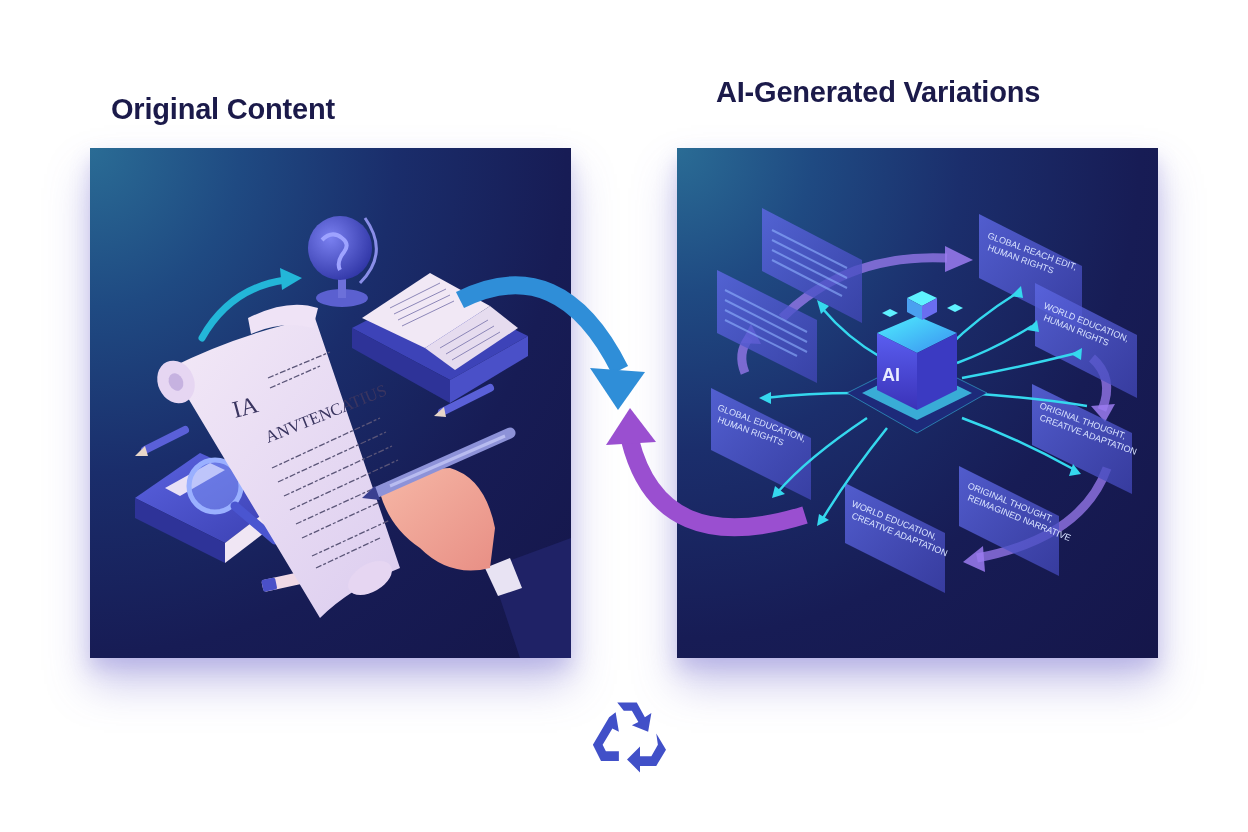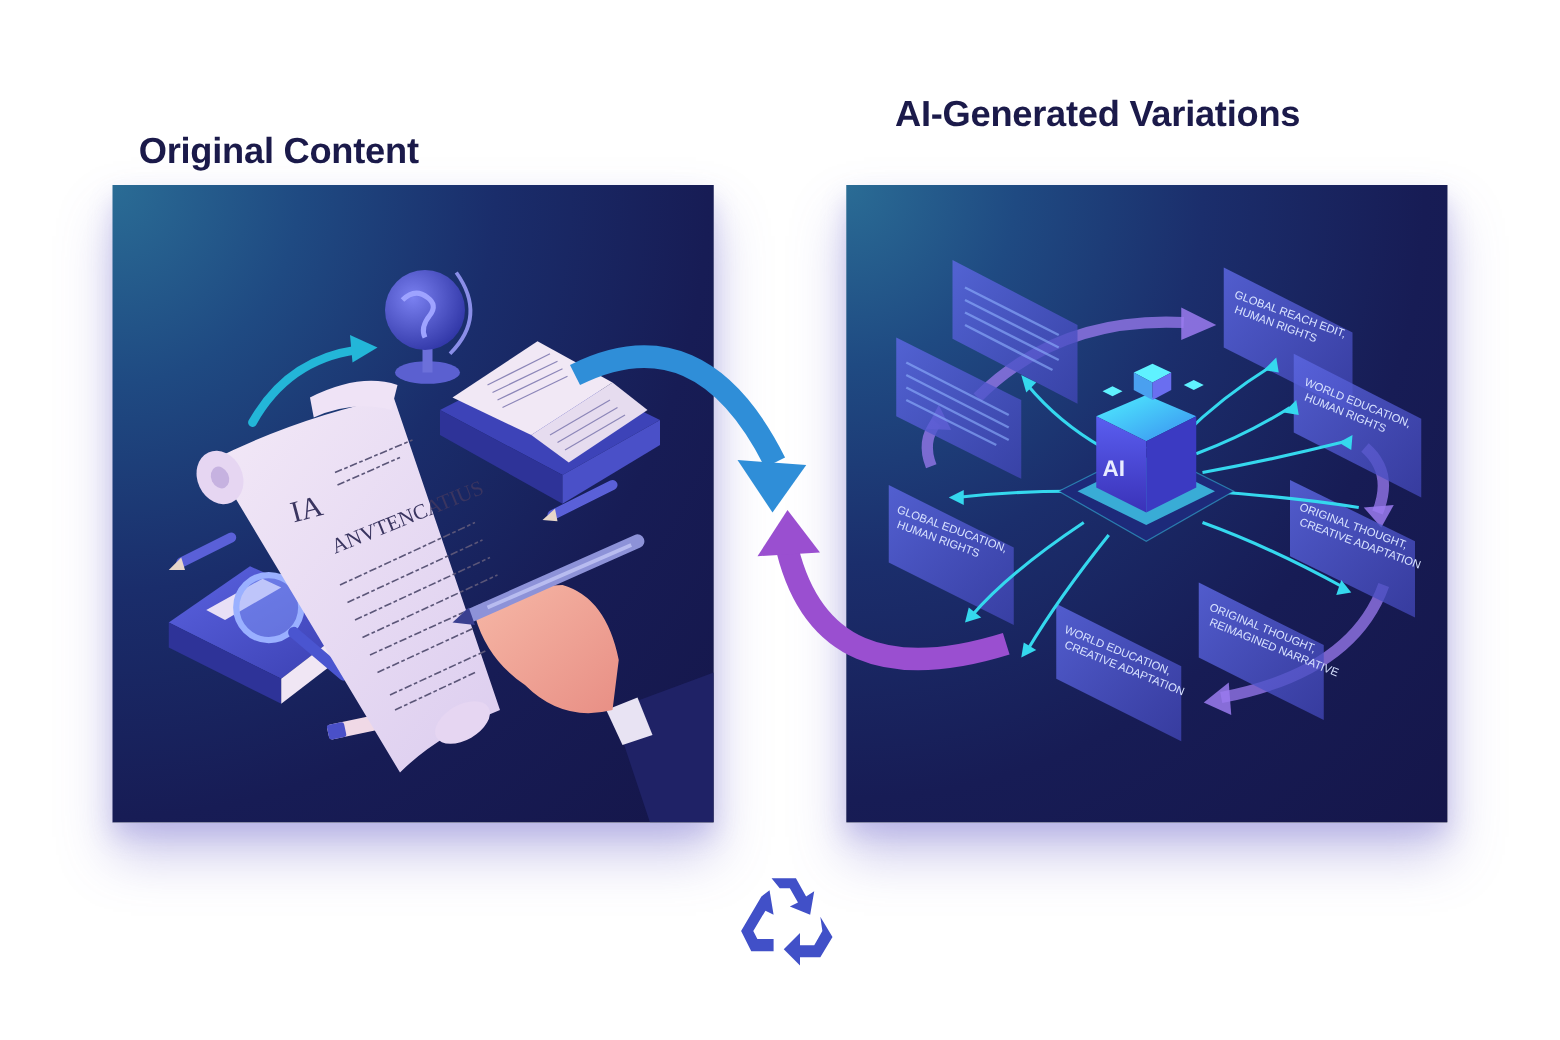--- a/index.html
+++ b/index.html
@@ -4,21 +4,21 @@
 <style>
   html, body { margin:0; padding:0; }
   body {
     width:1248px; height:832px; background:#ffffff; position:relative; overflow:hidden;
     font-family:"Liberation Sans", sans-serif;
   }
   .title {
     position:absolute; font-weight:700; font-size:29px; color:#1b1a4a; letter-spacing:-0.2px;
     white-space:nowrap;
   }
-  #title-left { left:111px; top:93px;margin-top:12px; }
+  #title-left { left:111px; top:93px; }
   #title-right { left:716px; top:76px; }
 
   .panel {
     position:absolute; top:148px; height:510px; overflow:hidden;
     box-shadow: 0 26px 40px rgba(110,100,200,0.35), 0 10px 18px rgba(120,110,210,0.25);
   }
   #panel-left { left:90px; width:481px;
     background: radial-gradient(ellipse at 0% 0%, #2a6c95 0%, #1f4a82 22%, #1a2d6b 45%, #171c55 70%, #15164a 100%); }
   #panel-right { left:677px; width:481px;
     background: radial-gradient(ellipse at 0% 0%, #2a6c95 0%, #1f4a82 20%, #1b2e6c 42%, #171c55 68%, #15164a 100%); }

